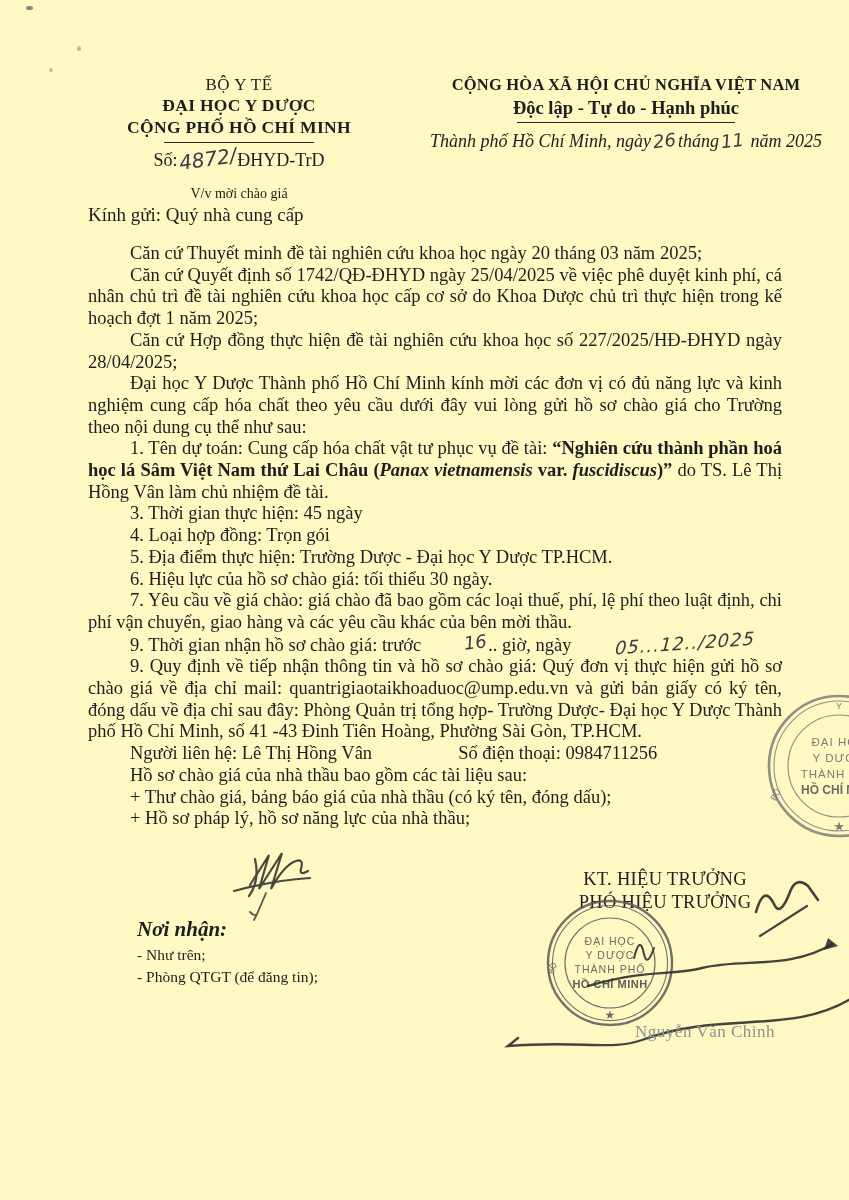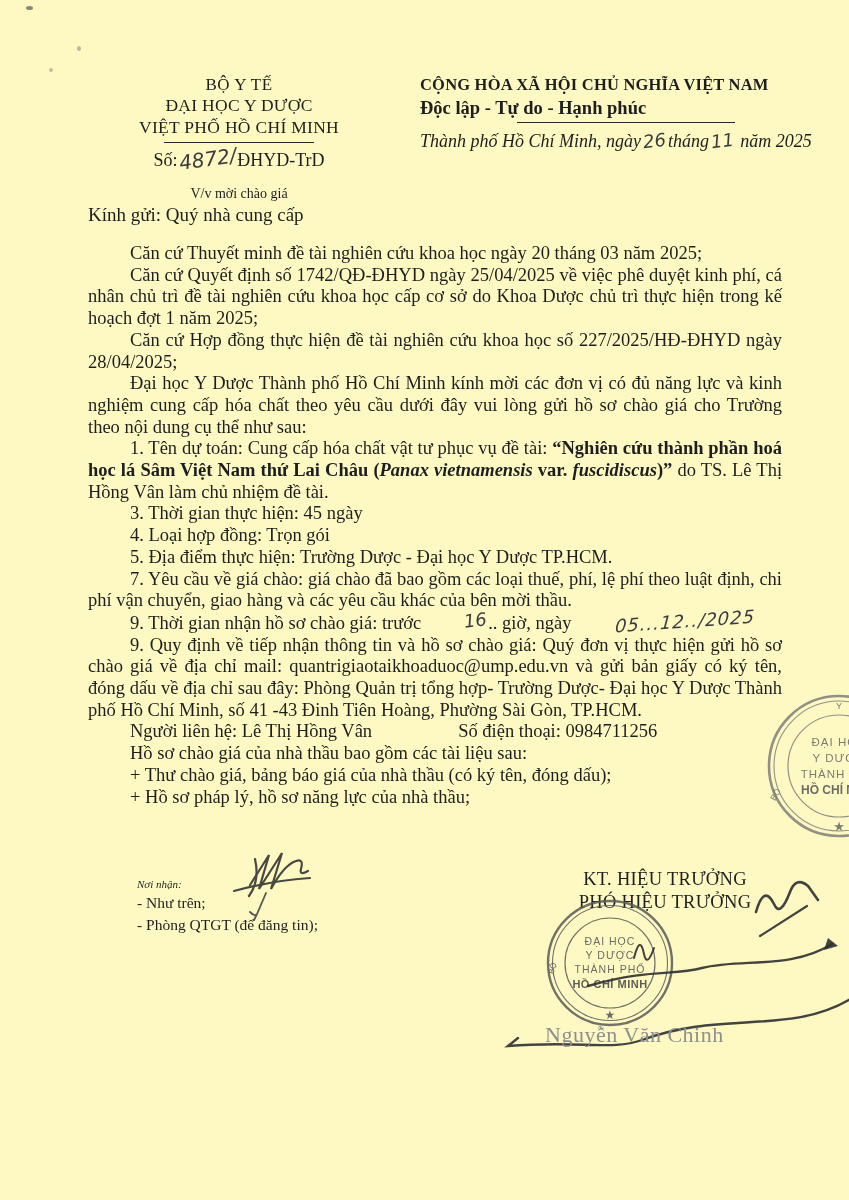--- a/index.html
+++ b/index.html
@@ -4,67 +4,67 @@
 <style>
   html,body{margin:0;padding:0;background:#e8e7e4;}
   .page{
     position:relative;width:849px;height:1200px;margin:0 auto;
     background:#fef9c3;overflow:hidden;
     font-family:"Liberation Serif",serif;color:#1e1e1e;padding-left:23px;
   }
   
   .hdr-left{position:absolute;left:58px;top:74px;width:362px;text-align:center;line-height:1.25;}
   .hdr-left .ministry{font-size:17px;letter-spacing:.5px;}
-  .hdr-left .org{font-size:17.5px;font-weight:normal;letter-spacing:.3px;}
+  .hdr-left .org{font-size:17.5px;font-weight:bold;letter-spacing:.3px;}
   .hdr-rule-left{width:150px;height:0;border-top:1.6px solid #2a2a2a;margin:3px auto 4px auto;}
   .so-line{font-size:18px;margin-top:1px;}
   .subject{font-size:14px;margin-top:13px;}
-  .hdr-right{position:absolute;left:420px;top:74px;width:412px;text-align:left;line-height:1.3;}
+  .hdr-right{position:absolute;left:420px;top:74px;width:412px;text-align:center;line-height:1.3;}
   .hdr-right .national{font-size:16.5px;font-weight:bold;letter-spacing:.2px;}
   .hdr-right .motto{font-size:18.5px;font-weight:bold;margin-top:1px;}
   .hdr-rule-right{width:218px;height:0;border-top:1.7px solid #2a2a2a;margin:2px auto 6px auto;}
   .date-line{font-size:18px;font-style:italic;margin-top:6px;}
   
   .hw{font-family:"DejaVu Sans",sans-serif;font-style:italic;color:#3c3c40;display:inline-block;}
   .hw-so{font-size:20px;transform:rotate(-8deg);margin:0 1px;}
   .hw-day{font-size:18px;transform:rotate(-7deg);margin:0 2px;}
   .hw-hour{font-size:18px;transform:rotate(-7deg);margin:0 1px;}
   .hw-date{font-size:18px;transform:rotate(-4deg) skewX(-8deg);letter-spacing:1px;margin-left:2px;}
   
   .salutation{position:absolute;left:88px;top:204px;width:692px;text-align:left;font-size:19px;}
   .body-text{position:absolute;left:88px;top:243px;width:694px;font-size:18.5px;line-height:21.7px;text-align:justify;}
   .body-text p{margin:0;text-indent:42px;}
   .b{font-weight:bold;}
   .bi{font-weight:bold;font-style:italic;}
   .gap-70{display:inline-block;width:86px;}
   
   .noi-nhan{position:absolute;left:137px;top:877px;font-size:16.5px;line-height:1.4;}
-  .noi-nhan .nn-label{font-weight:normal;font-style:italic;font-size:11px;}
+  .noi-nhan .nn-label{font-weight:bold;font-style:italic;font-size:21px;margin-top:38px;}
   .nn-item{font-size:15.5px;}
   .sign-block{position:absolute;left:530px;top:868px;width:270px;text-align:center;line-height:1.25;}
   .sign-block .t1,.sign-block .t2{font-size:18.5px;font-weight:normal;letter-spacing:.3px;}
-  .signer-name{position:absolute;left:545px;top:1022px;width:230px;text-align:left;
-    font-size:22px;color:#8f8f8f;letter-spacing:.5px;}
+  .signer-name{position:absolute;left:545px;top:1022px;width:230px;text-align:right;
+    font-size:17px;color:#8f8f8f;letter-spacing:.5px;}
   
   .stamp-svg{position:absolute;}
   .speck{position:absolute;background:#6a6a6a;border-radius:50%;}
 </style>
 </head>
 <body>
 
 <div class="page">
 
   <div class="speck" style="left:26px;top:6px;width:7px;height:4px;opacity:.8;"></div>
   <div class="speck" style="left:77px;top:46px;width:4px;height:5px;opacity:.45;"></div>
   <div class="speck" style="left:49px;top:68px;width:4px;height:4px;opacity:.4;"></div>
 
   <div class="hdr-left">
     <div class="ministry">BỘ Y TẾ</div>
     <div class="org">ĐẠI HỌC Y DƯỢC</div>
-    <div class="org">VIỆT PHỐ HỒ CHÍ MINH</div>
+    <div class="org">CỘNG PHỐ HỒ CHÍ MINH</div>
     <div class="hdr-rule-left"></div>
     <div class="so-line"><span>Số:</span><span class="hw hw-so">4872/</span><span>ĐHYD-TrD</span></div>
     <div class="subject">V/v mời chào giá</div>
   </div>
 
   <div class="hdr-right">
     <div class="national">CỘNG HÒA XÃ HỘI CHỦ NGHĨA VIỆT NAM</div>
     <div class="motto">Độc lập - Tự do - Hạnh phúc</div>
     <div class="hdr-rule-right"></div>
     <div class="date-line"><span>Thành phố Hồ Chí Minh, ngày</span><span class="hw hw-day">26</span><span>tháng</span><span class="hw hw-day">11</span> <span>năm 2025</span></div>
@@ -74,20 +74,21 @@
 
   <div class="body-text">
     <p>Căn cứ Thuyết minh đề tài nghiên cứu khoa học ngày 20 tháng 03 năm 2025;</p>
     <p>Căn cứ Quyết định số 1742/QĐ-ĐHYD ngày 25/04/2025 về việc phê duyệt kinh phí, cá nhân chủ trì đề tài nghiên cứu khoa học cấp cơ sở do Khoa Dược chủ trì thực hiện trong kế hoạch đợt 1 năm 2025;</p>
     <p>Căn cứ Hợp đồng thực hiện đề tài nghiên cứu khoa học số 227/2025/HĐ-ĐHYD ngày 28/04/2025;</p>
     <p>Đại học Y Dược Thành phố Hồ Chí Minh kính mời các đơn vị có đủ năng lực và kinh nghiệm cung cấp hóa chất theo yêu cầu dưới đây vui lòng gửi hồ sơ chào giá cho Trường theo nội dung cụ thể như sau:</p>
     <p><span>1. Tên dự toán: Cung cấp hóa chất vật tư phục vụ đề tài: </span><span class="b">“Nghiên cứu thành phần hoá học lá Sâm Việt Nam thứ Lai Châu (</span><span class="bi">Panax vietnamensis</span><span class="b"> var. </span><span class="bi">fuscidiscus</span><span class="b">)”</span><span> do TS. Lê Thị Hồng Vân làm chủ nhiệm đề tài.</span></p>
     <p>3. Thời gian thực hiện: 45 ngày</p>
     <p>4. Loại hợp đồng: Trọn gói</p>
     <p>5. Địa điểm thực hiện: Trường Dược - Đại học Y Dược TP.HCM.</p>
+    <p>6. Hiệu lực của hồ sơ chào giá: tối thiểu 30 ngày.</p>
     <p>7. Yêu cầu về giá chào: giá chào đã bao gồm các loại thuế, phí, lệ phí theo luật định, chi phí vận chuyển, giao hàng và các yêu cầu khác của bên mời thầu.</p>
     <p><span>9. Thời gian nhận hồ sơ chào giá: trước</span><span class="hw hw-hour">16</span><span>.. giờ, ngày</span><span class="hw hw-date">05...12../2025</span></p>
     <p>9. Quy định về tiếp nhận thông tin và hồ sơ chào giá: Quý đơn vị thực hiện gửi hồ sơ chào giá về địa chỉ mail: quantrigiaotaikhoaduoc@ump.edu.vn và gửi bản giấy có ký tên, đóng dấu về địa chỉ sau đây: Phòng Quản trị tổng hợp- Trường Dược- Đại học Y Dược Thành phố Hồ Chí Minh, số 41 -43 Đinh Tiên Hoàng, Phường Sài Gòn, TP.HCM.</p>
     <p><span>Người liên hệ: Lê Thị Hồng Vân</span><span class="gap-70"></span><span>Số điện thoại: 0984711256</span></p>
     <p>Hồ sơ chào giá của nhà thầu bao gồm các tài liệu sau:</p>
     <p>+ Thư chào giá, bảng báo giá của nhà thầu (có ký tên, đóng dấu);</p>
     <p>+ Hồ sơ pháp lý, hồ sơ năng lực của nhà thầu;</p>
   </div>
 
   <svg class="stamp-svg" style="left:222px;top:843px;" width="120" height="56" viewBox="0 0 120 56">

